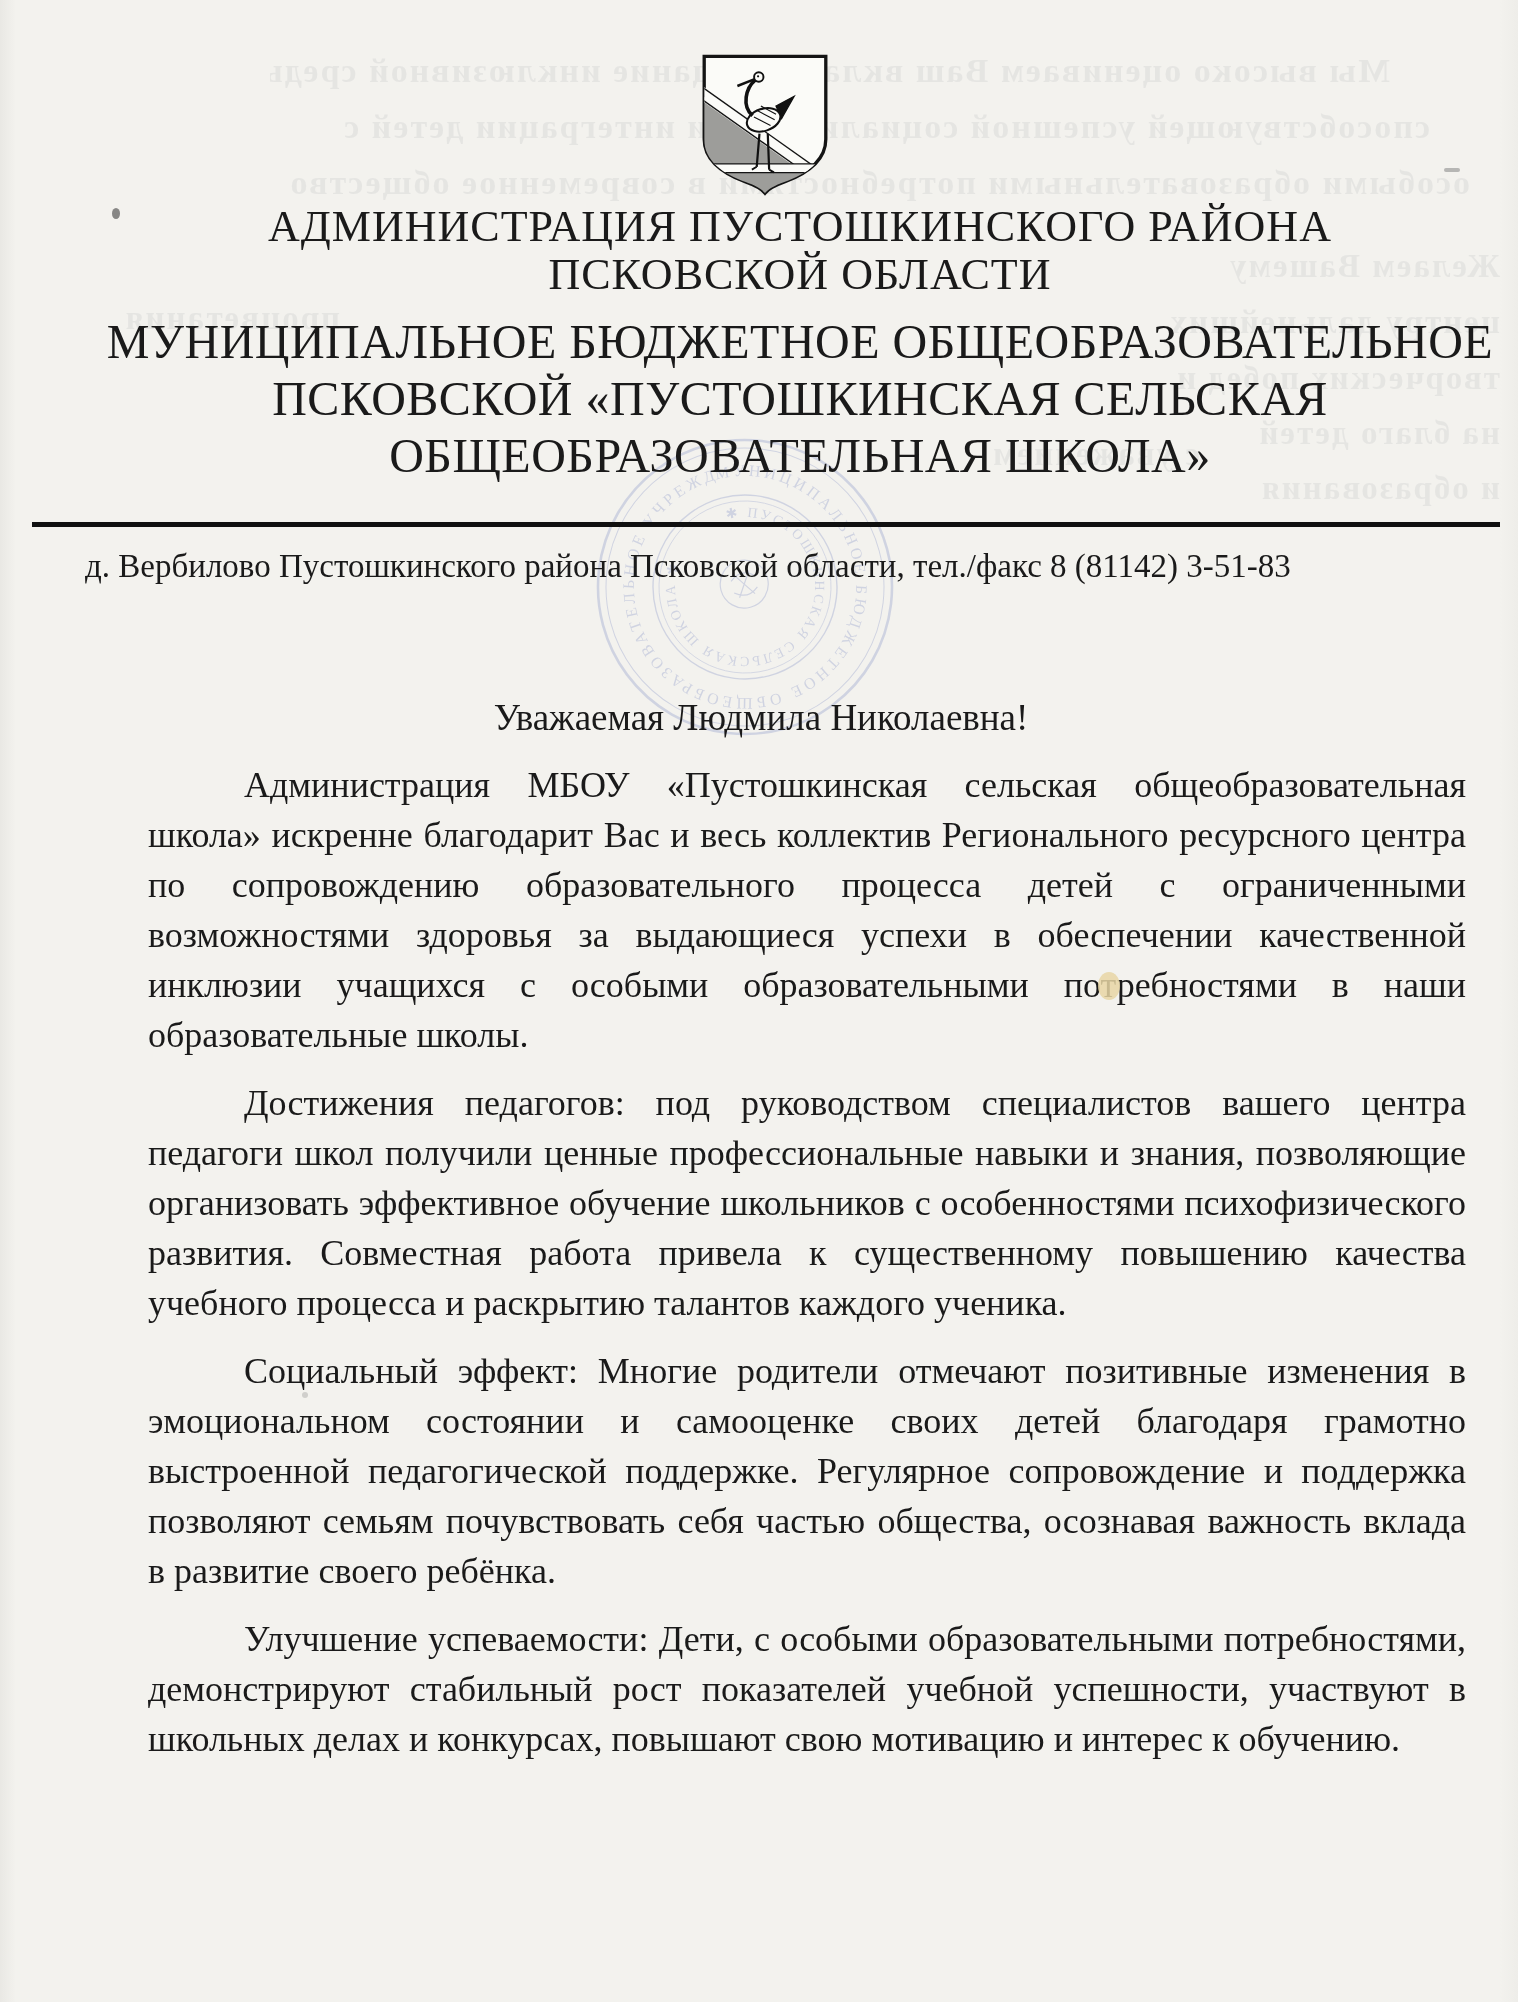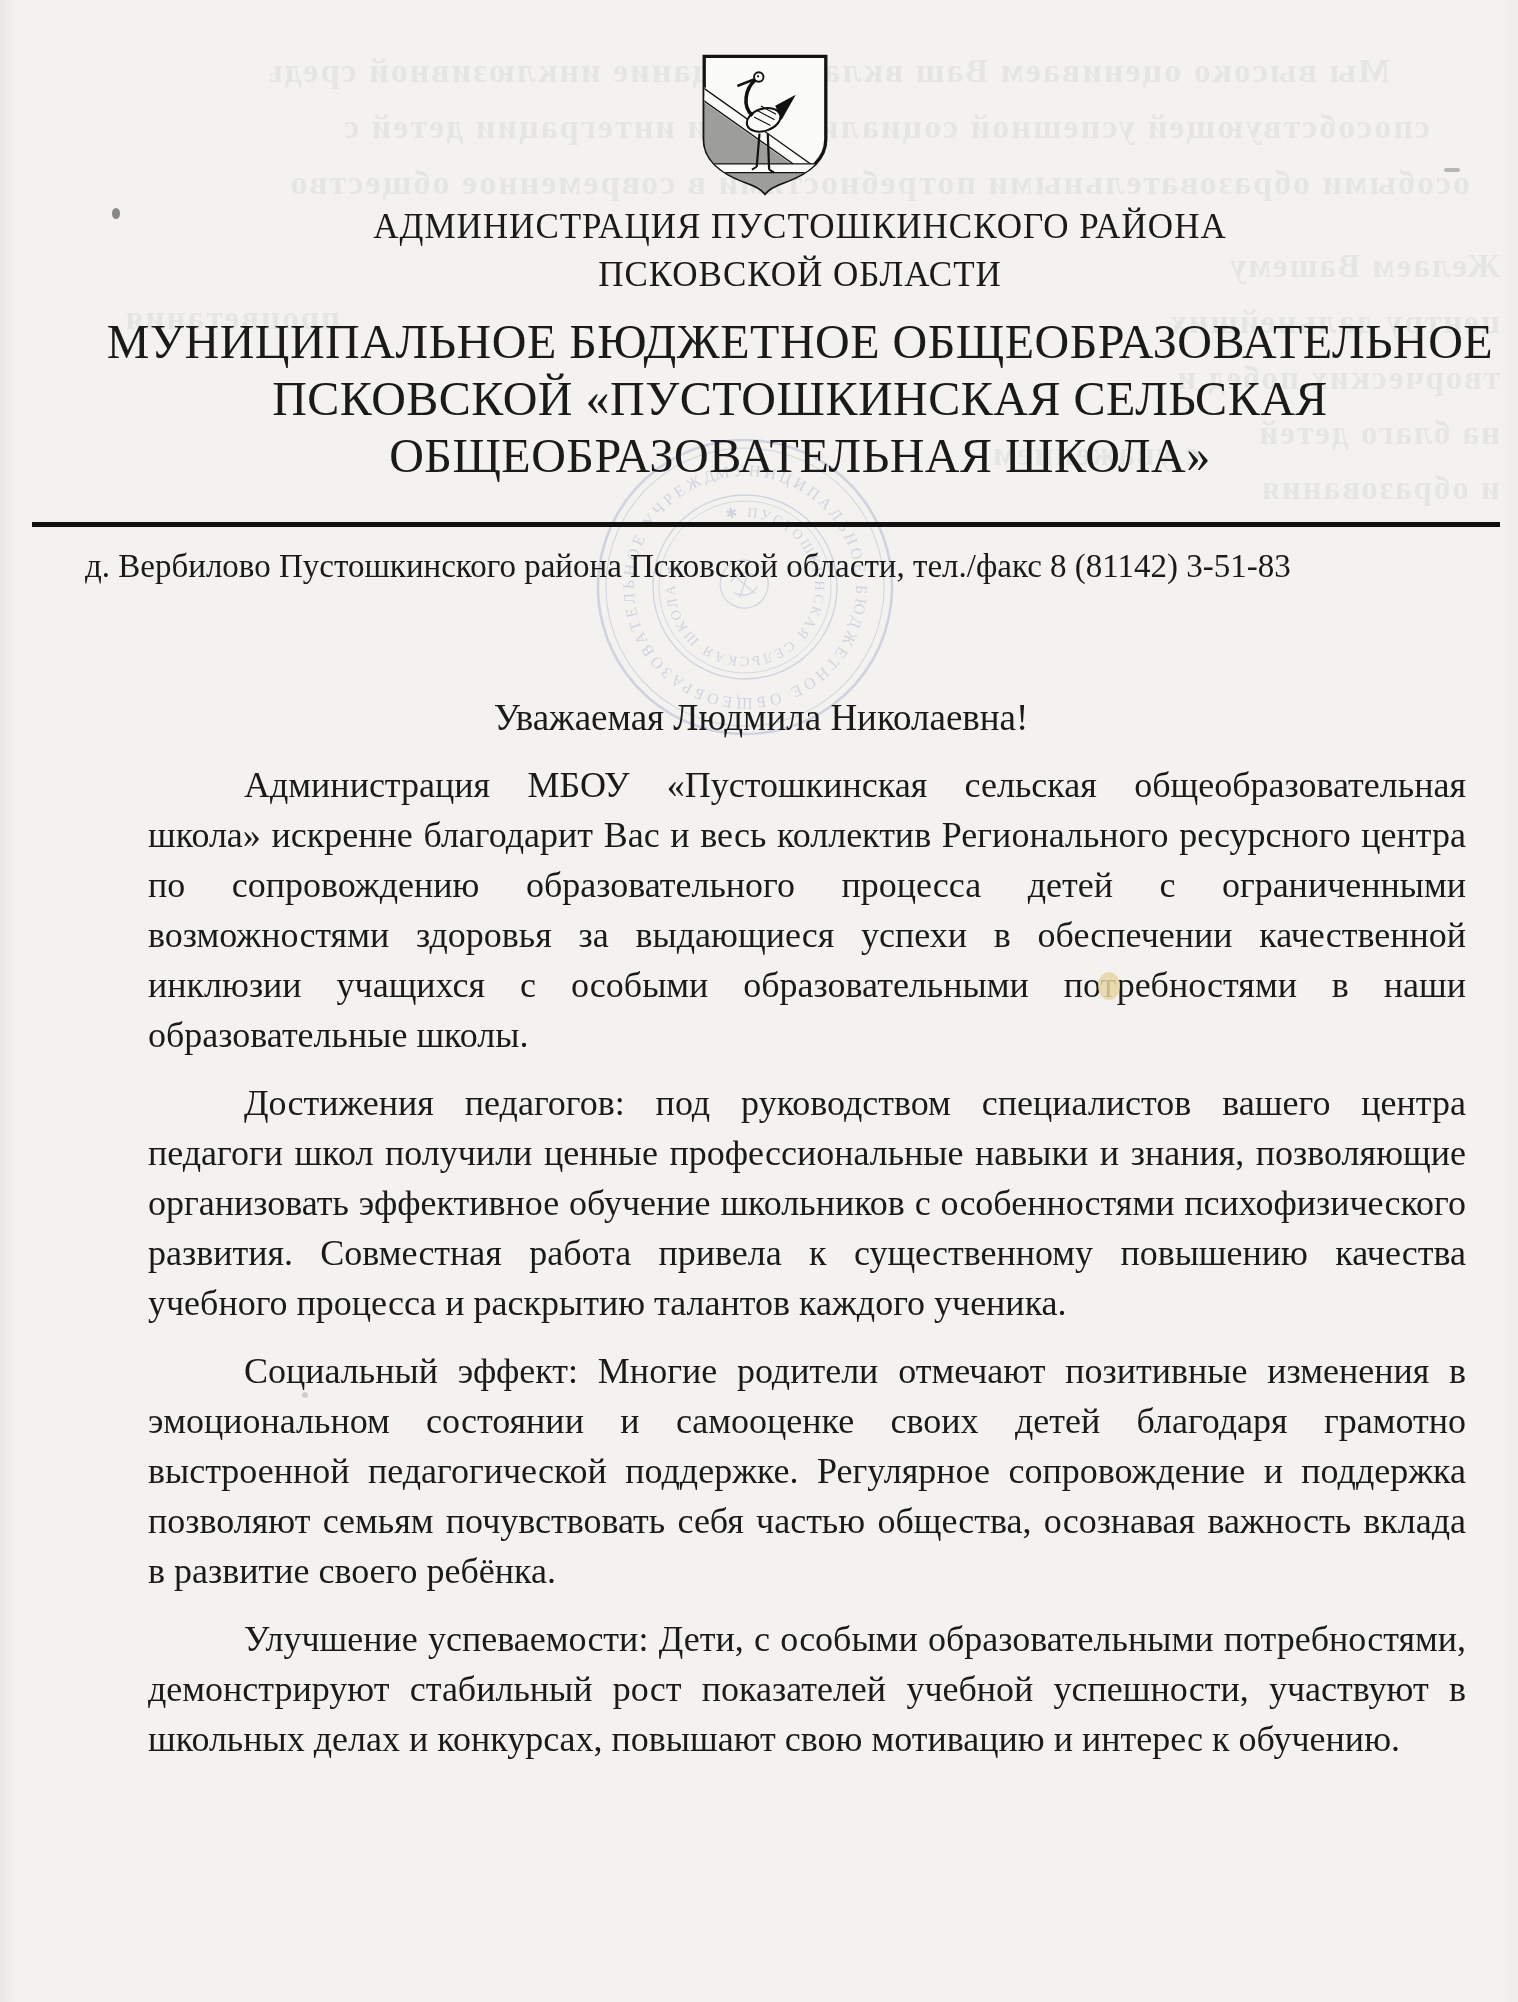--- a/index.html
+++ b/index.html
@@ -25,21 +25,21 @@
   .g6{left:40px;top:300px;width:300px}
   .g7{left:1150px;top:415px;width:350px}
   .g8{left:1140px;top:470px;width:360px}
   .g9{left:920px;top:436px;width:280px}
   
   .seal{position:absolute;left:590px;top:432px;width:310px;height:310px;z-index:2;opacity:.34;filter:blur(.5px)}
   
   .emblem{position:absolute;left:695px;top:48px;width:140px;height:152px;z-index:3}
   
   .letterhead{position:absolute;left:85px;top:203px;width:1430px;text-align:center;z-index:3}
-  .adm-line{font-size:35px;line-height:48px;letter-spacing:1px;font-weight:normal}
+  .adm-line{font-size:44px;line-height:48px;letter-spacing:1px;font-weight:normal}
   .school-block{margin-top:14px;font-size:48px;line-height:57px;font-weight:normal;letter-spacing:.5px}
   .rule{position:absolute;left:32px;top:522px;width:1468px;height:5px;background:#101010;z-index:3}
   .contact{position:absolute;left:85px;top:548px;width:1430px;font-size:33px;z-index:3}
   
   .salutation{position:absolute;left:116px;top:696px;width:1290px;text-align:center;font-size:37px;z-index:3}
   .letter-body{
     position:absolute;left:148px;top:760px;width:1318px;z-index:3;
     font-size:36px;line-height:50px;text-align:justify;hyphens:none;
   }
   .letter-body p{margin:0 0 18px 0;text-indent:96px}

